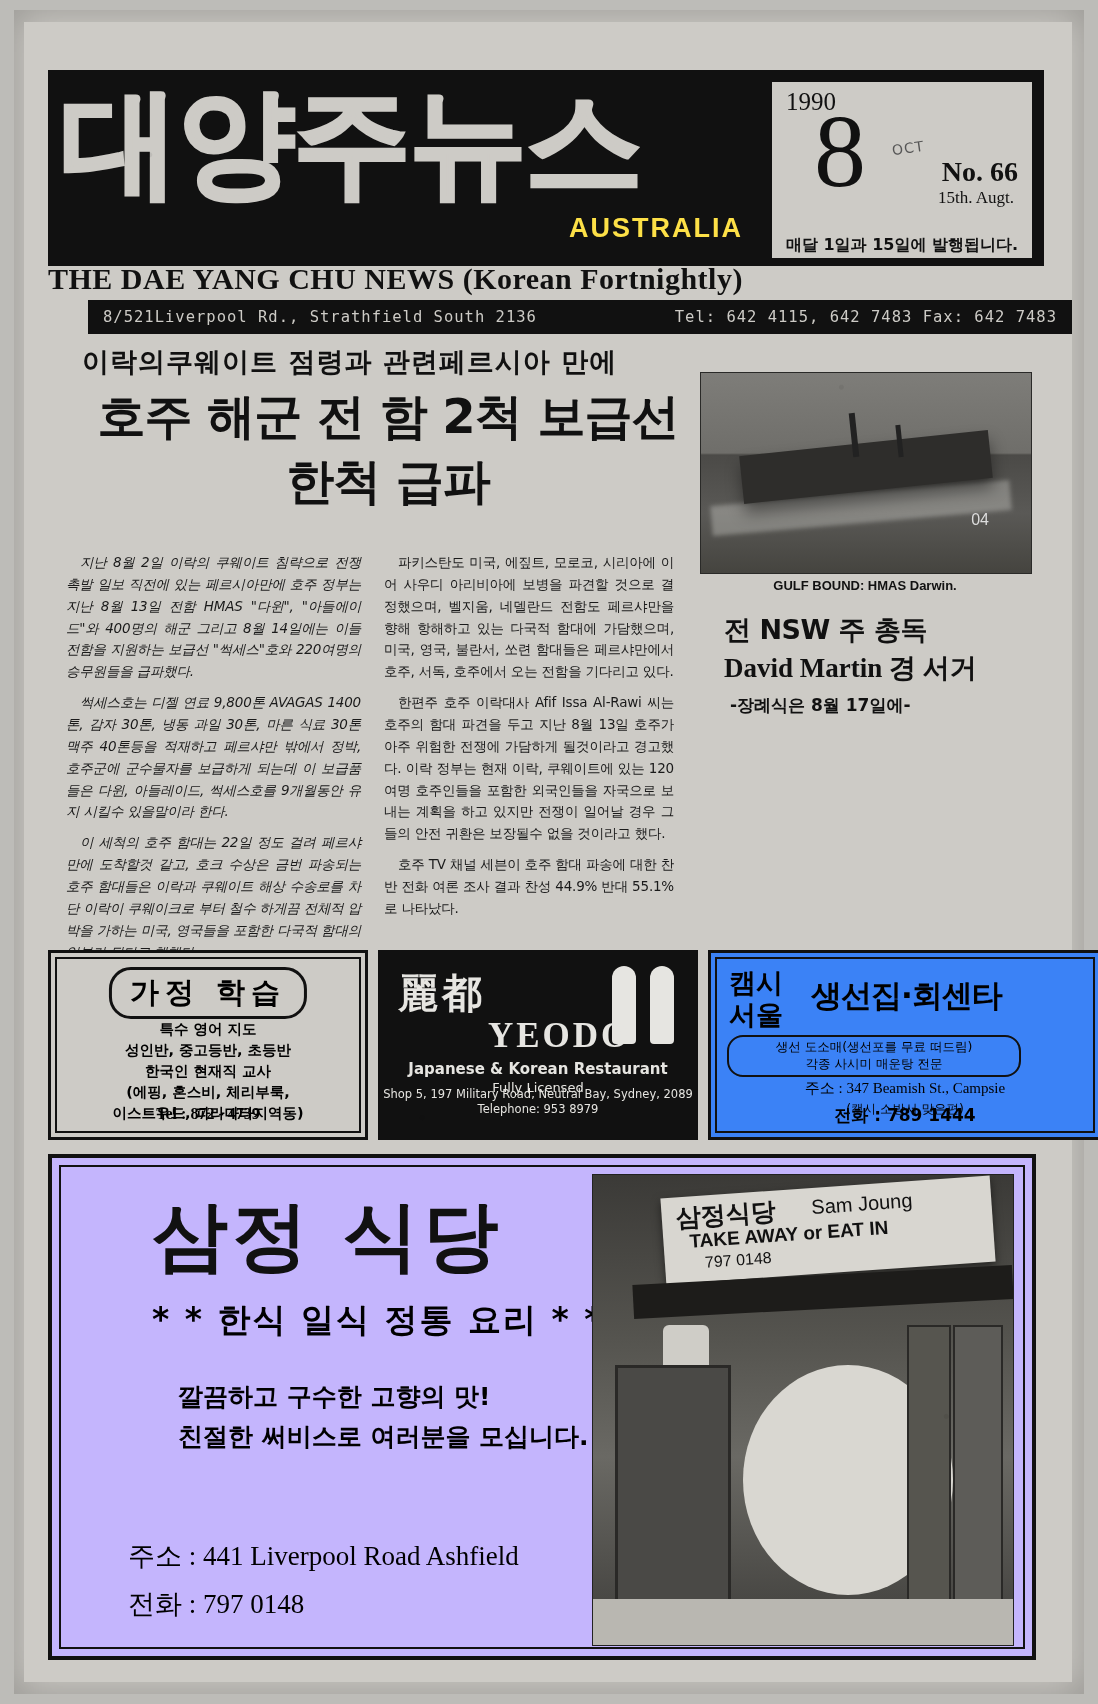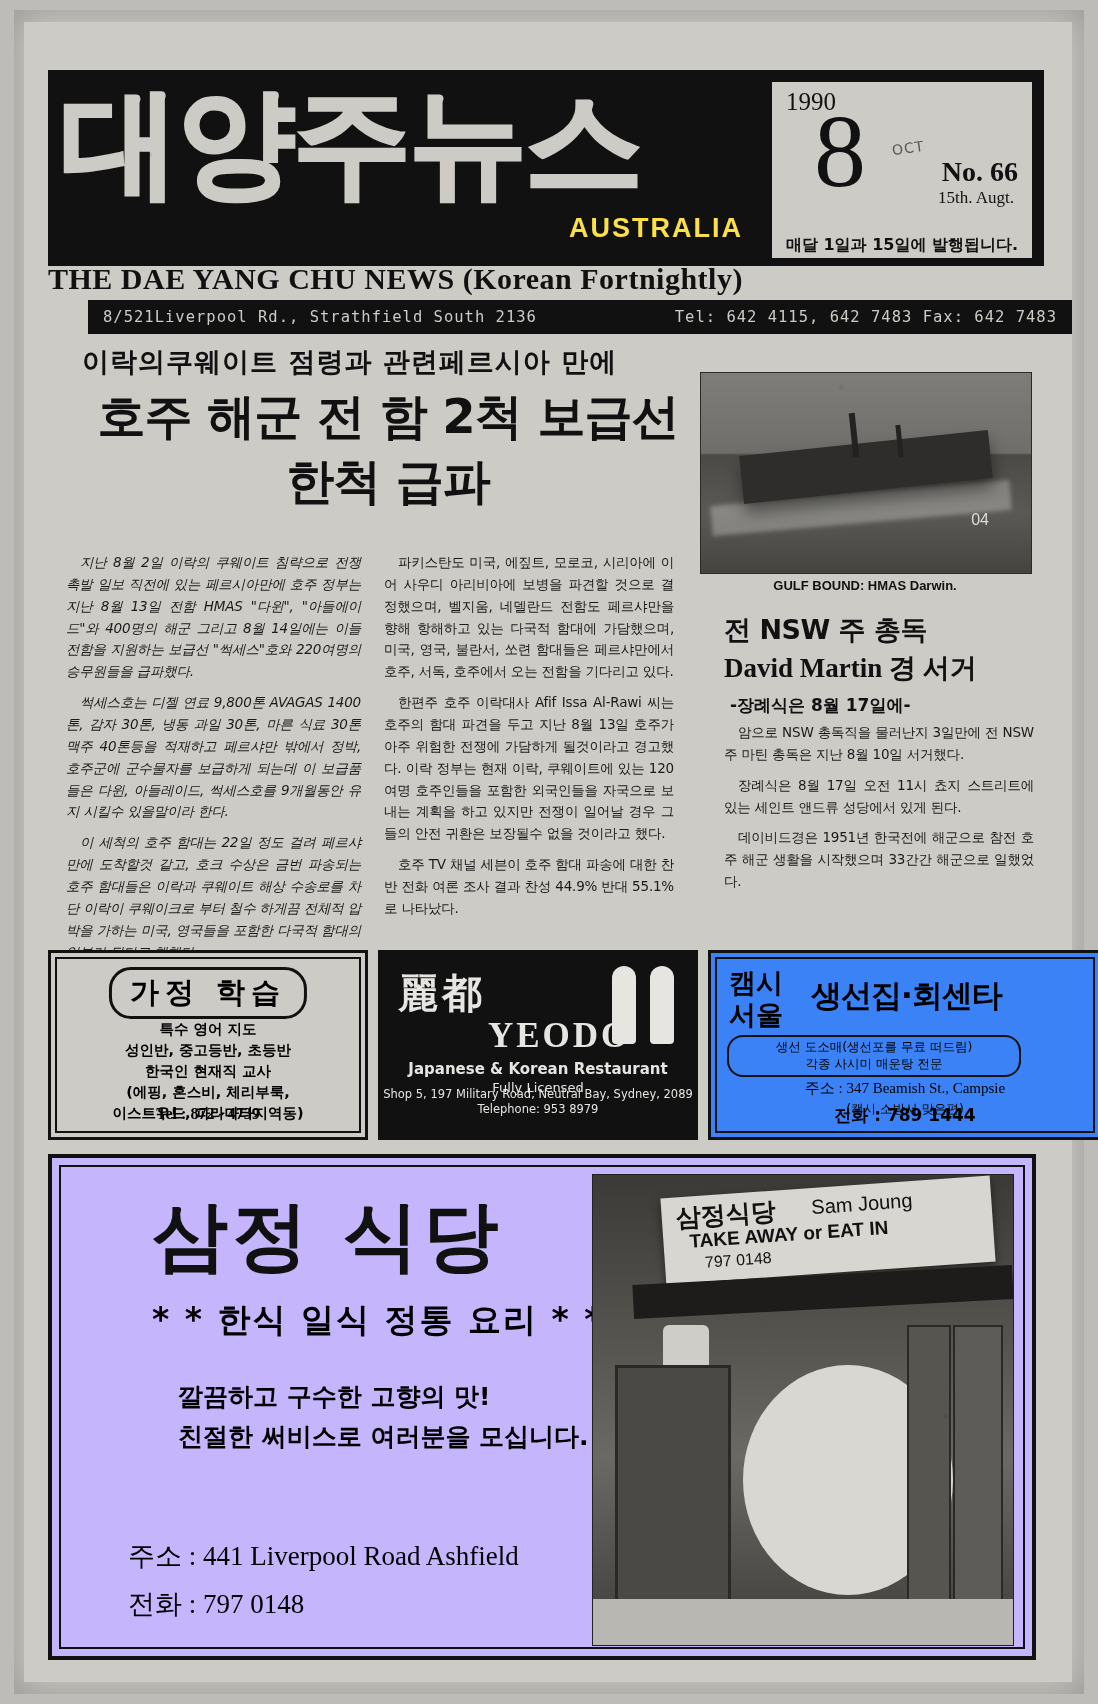--- a/index.html
+++ b/index.html
@@ -256,25 +256,20 @@
     </div>
     <div class="col" id="col2">
       <p>파키스탄도 미국, 에짚트, 모로코, 시리아에 이어 사우디 아리비아에 보병을 파견할 것으로 결정했으며, 벨지움, 네델란드 전함도 페르샤만을 향해 항해하고 있는 다국적 함대에 가담했으며, 미국, 영국, 불란서, 쏘련 함대들은 페르샤만에서 호주, 서독, 호주에서 오는 전함을 기다리고 있다.</p>
       <p>한편주 호주 이락대사 Afif Issa Al-Rawi 씨는 호주의 함대 파견을 두고 지난 8월 13일 호주가 아주 위험한 전쟁에 가담하게 될것이라고 경고했다. 이락 정부는 현재 이락, 쿠웨이트에 있는 120여명 호주인들을 포함한 외국인들을 자국으로 보내는 계획을 하고 있지만 전쟁이 일어날 경우 그들의 안전 귀환은 보장될수 없을 것이라고 했다.</p>
       <p>호주 TV 채널 세븐이 호주 함대 파송에 대한 찬반 전화 여론 조사 결과 찬성 44.9% 반대 55.1%로 나타났다.</p>
     </div>
 
     <div class="story2-h1">전 NSW 주 총독</div>
     <div class="story2-h2">David Martin 경 서거</div>
     <div class="story2-sub">-장례식은 8월 17일에-</div>
-    <div class="col" id="col3">
-      <p>암으로 NSW 총독직을 물러난지 3일만에 전 NSW 주 마틴 총독은 지난 8월 10일 서거했다.</p>
-      <p>장례식은 8월 17일 오전 11시 쵸지 스트리트에 있는 세인트 앤드류 성당에서 있게 된다.</p>
-      <p>데이비드경은 1951년 한국전에 해군으로 참전 호주 해군 생활을 시작했으며 33간간 해군으로 일했었다.</p>
-    </div>
 
     <div class="ads">
 
       <div class="ad ad1">
         <div class="inner"></div>
         <div class="title">가정 학습</div>
         <div class="body" style="white-space:pre-line">특수 영어 지도
 성인반, 중고등반, 초등반
 한국인 현재직 교사
 (에핑, 혼스비, 체리부룩,

